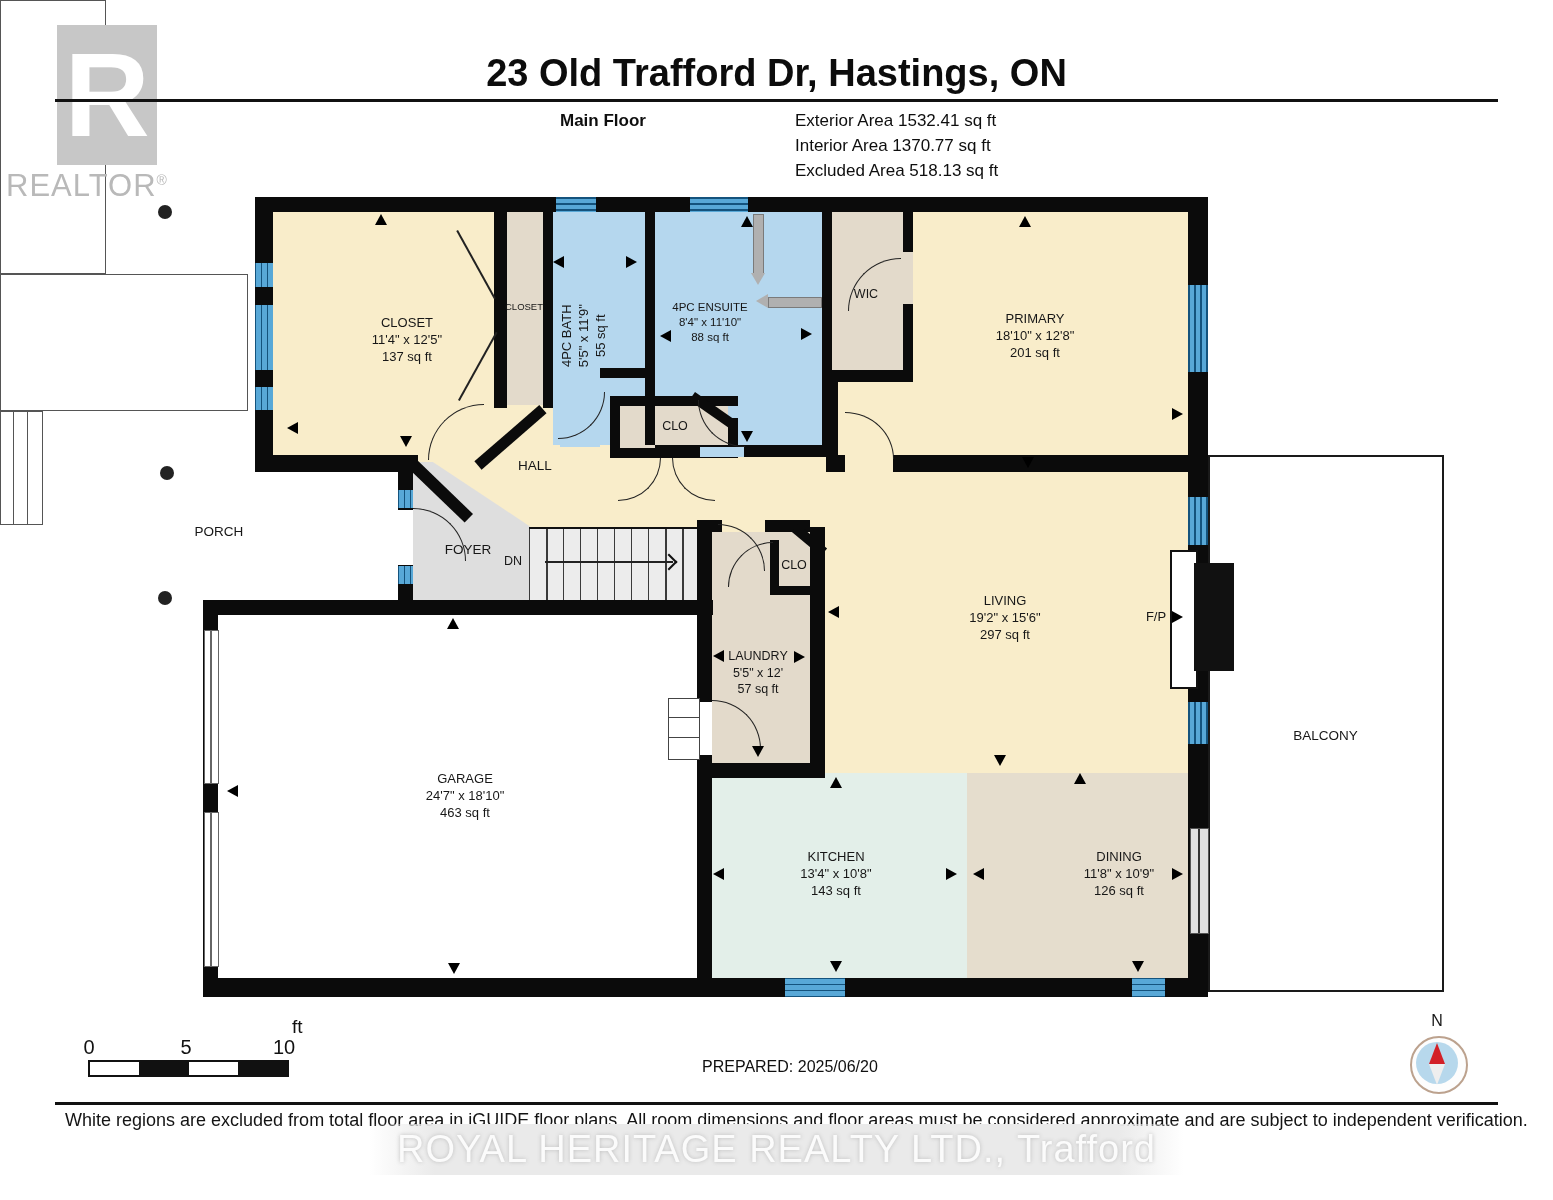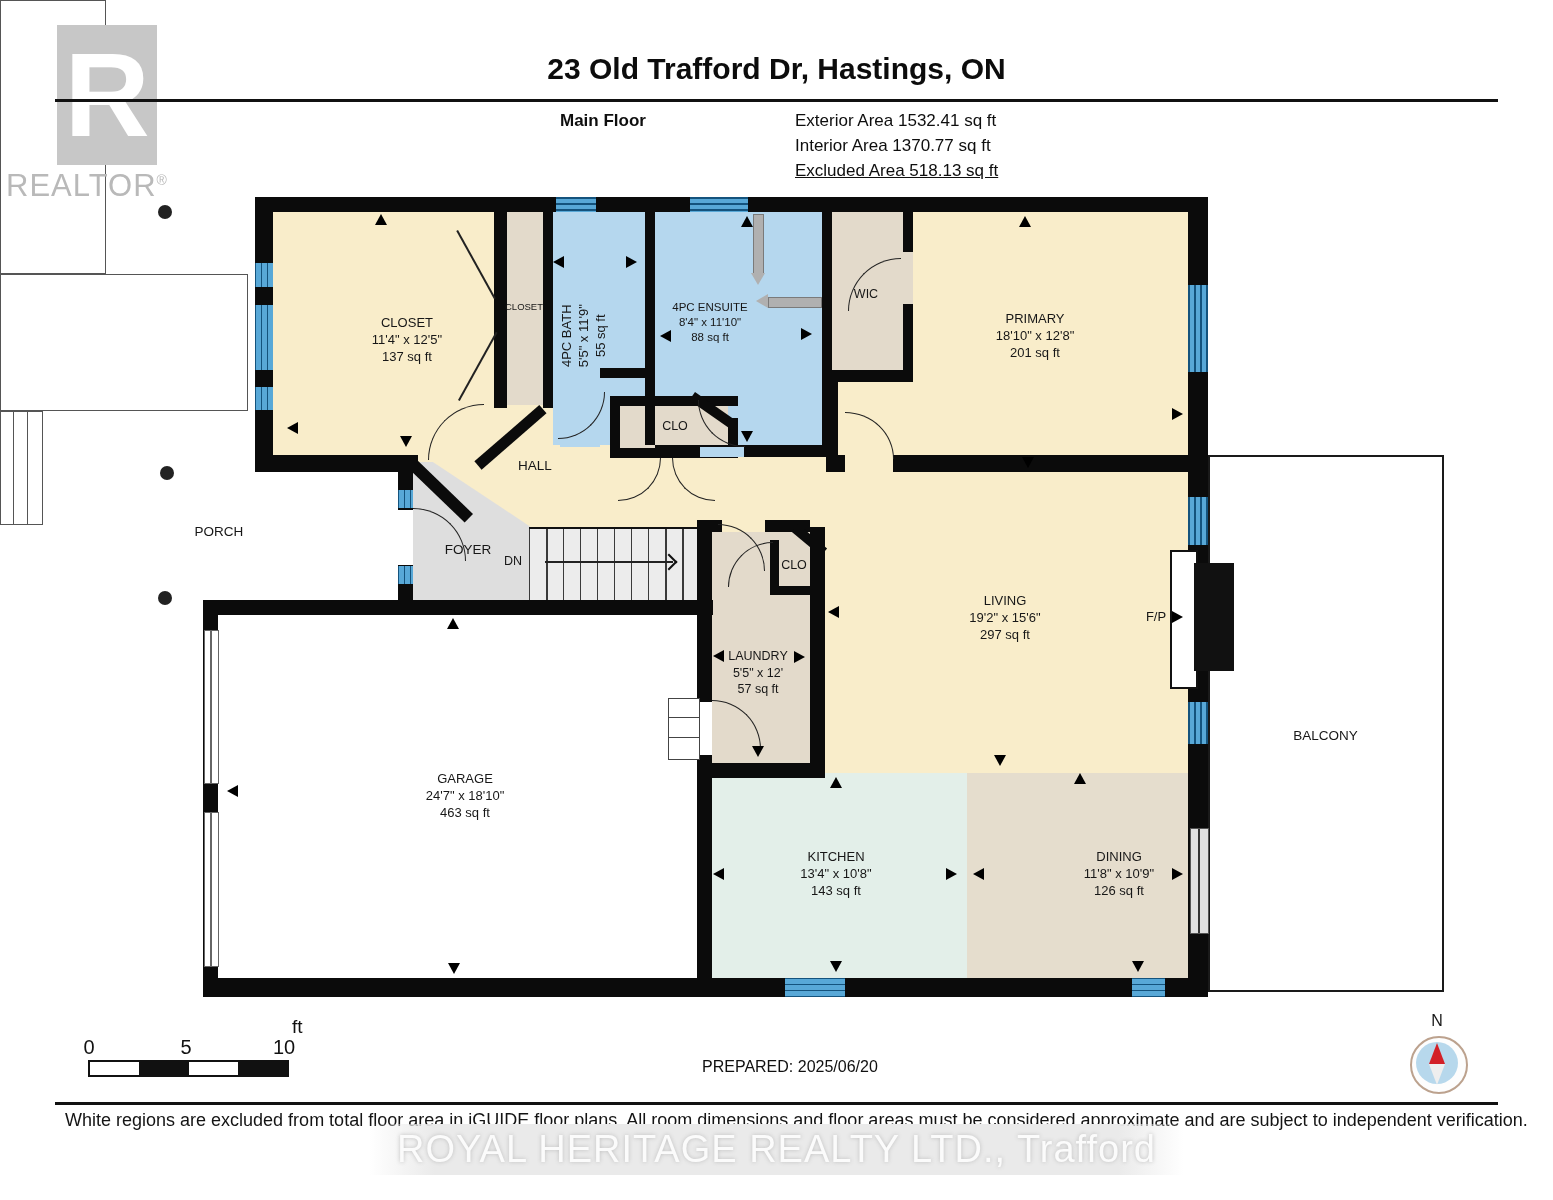--- a/index.html
+++ b/index.html
@@ -37,21 +37,21 @@
   
   .rl{position:absolute;width:170px;text-align:center;font-size:13px;line-height:1.32;color:#171717;}
   .rl span{display:block;}
   .sl{position:absolute;text-align:center;font-size:13.5px;color:#171717;}
   .dot{position:absolute;width:14px;height:14px;border-radius:50%;background:#222;}
   .stairs{position:absolute;left:529px;top:527px;width:172px;height:75px;background:#ececec;
           border-top:2px solid #111;border-bottom:2px solid #111;
           background-image:repeating-linear-gradient(90deg,#3a3a3a 0 1.5px,transparent 1.5px 17px);}
   .chev{position:absolute;width:10px;height:10px;border-top:2px solid #111;border-right:2px solid #111;transform:rotate(45deg);}
   
-  .title{position:absolute;left:0;right:0;top:52px;text-align:center;font-size:30px;font-weight:bold;color:#0c0c0c;}
+  .title{position:absolute;left:0;right:0;top:52px;text-align:center;font-size:38px;font-weight:bold;color:#0c0c0c;}
   .hline{position:absolute;background:#111;}
   .stat{position:absolute;font-size:17px;color:#0e0e0e;}
   .logo{position:absolute;left:57px;top:25px;width:100px;height:140px;background:#c7c7c7;
         display:flex;align-items:center;justify-content:center;}
   .logo-r{font-size:118px;font-weight:bold;color:#fff;line-height:1;}
   .logo-text{position:absolute;left:6px;top:168px;width:180px;font-size:31px;color:#b9b9b9;letter-spacing:1px;}
   .logo-text sup{font-size:14px;}
   
   .scale-num{position:absolute;font-size:20px;color:#111;}
   .scalebar{position:absolute;left:88px;top:1060px;width:197px;height:13px;border:2px solid #111;
@@ -76,21 +76,21 @@
     <span class="logo-r">R</span>
   </div>
   <div class="logo-text"><span>REALTOR</span><sup>®</sup></div>
 
   <div class="title">23 Old Trafford Dr, Hastings, ON</div>
   <div class="hline" style="left:55px;top:99px;width:1443px;height:3px;"></div>
 
   <div class="stat" style="left:560px;top:111px;width:216px;text-align:left;font-weight:bold;">Main Floor</div>
   <div class="stat" style="left:795px;top:111px;">Exterior Area 1532.41 sq ft</div>
   <div class="stat" style="left:795px;top:136px;">Interior Area 1370.77 sq ft</div>
-  <div class="stat" style="left:795px;top:161px;text-decoration:underline;">Excluded Area 518.13 sq ft</div>
+  <div class="stat" style="left:795px;top:161px;">Excluded Area 518.13 sq ft</div>
 
   <div class="whitebox" style="left:152px;top:196px;width:104px;height:272px;"></div>
   <div class="whitebox" style="left:152px;top:467px;width:246px;height:135px;"></div>
   <div class="whitebox" style="left:112px;top:480px;width:41px;height:112px;background-image:linear-gradient(90deg,transparent 0 12px,#555 12px 13px,transparent 13px 26px,#555 26px 27px,transparent 27px);"></div>
   <div class="dot" style="left:158px;top:205px;"></div>
   <div class="dot" style="left:160px;top:466px;"></div>
   <div class="dot" style="left:158px;top:591px;"></div>
   <div class="abs" style="left:1208px;top:455px;width:232px;height:533px;background:#fff;border:2px solid #1a1a1a;"></div>
 
   <div class="f cream" style="left:273px;top:212px;width:917px;height:260px;"></div>

